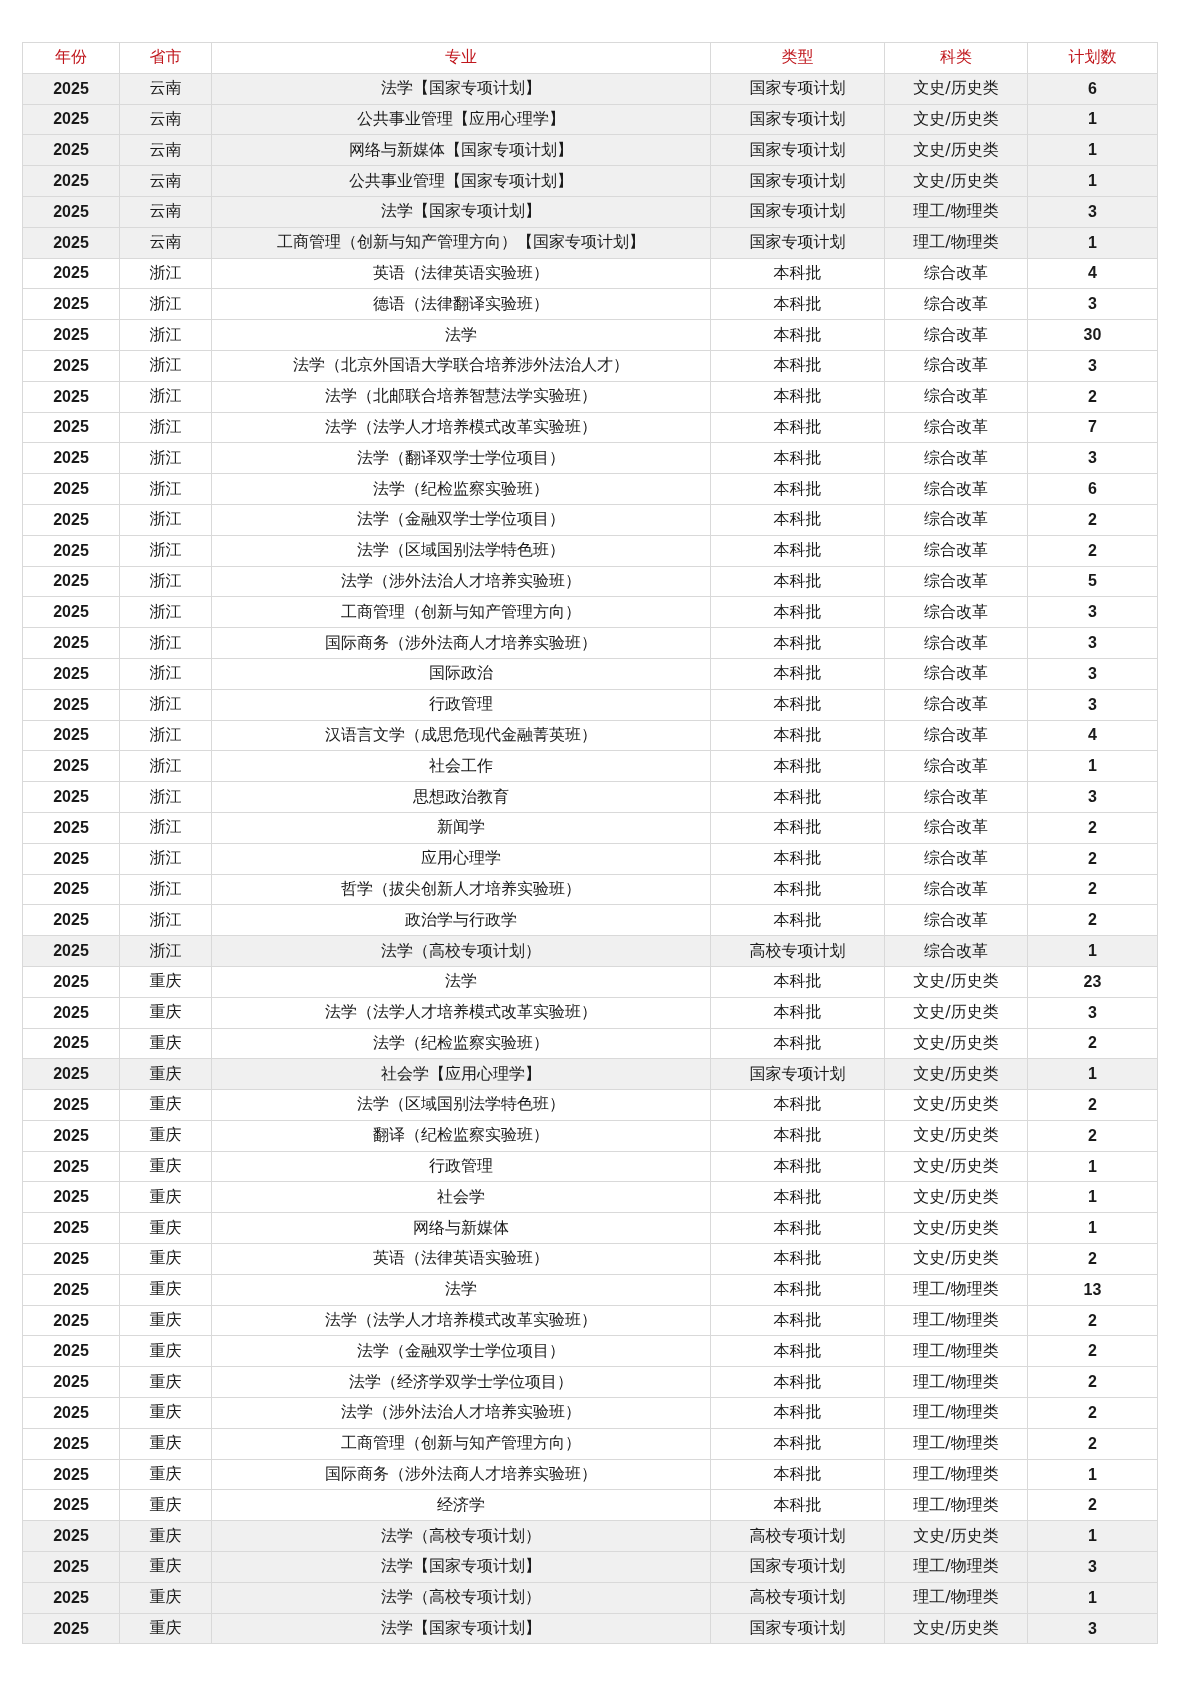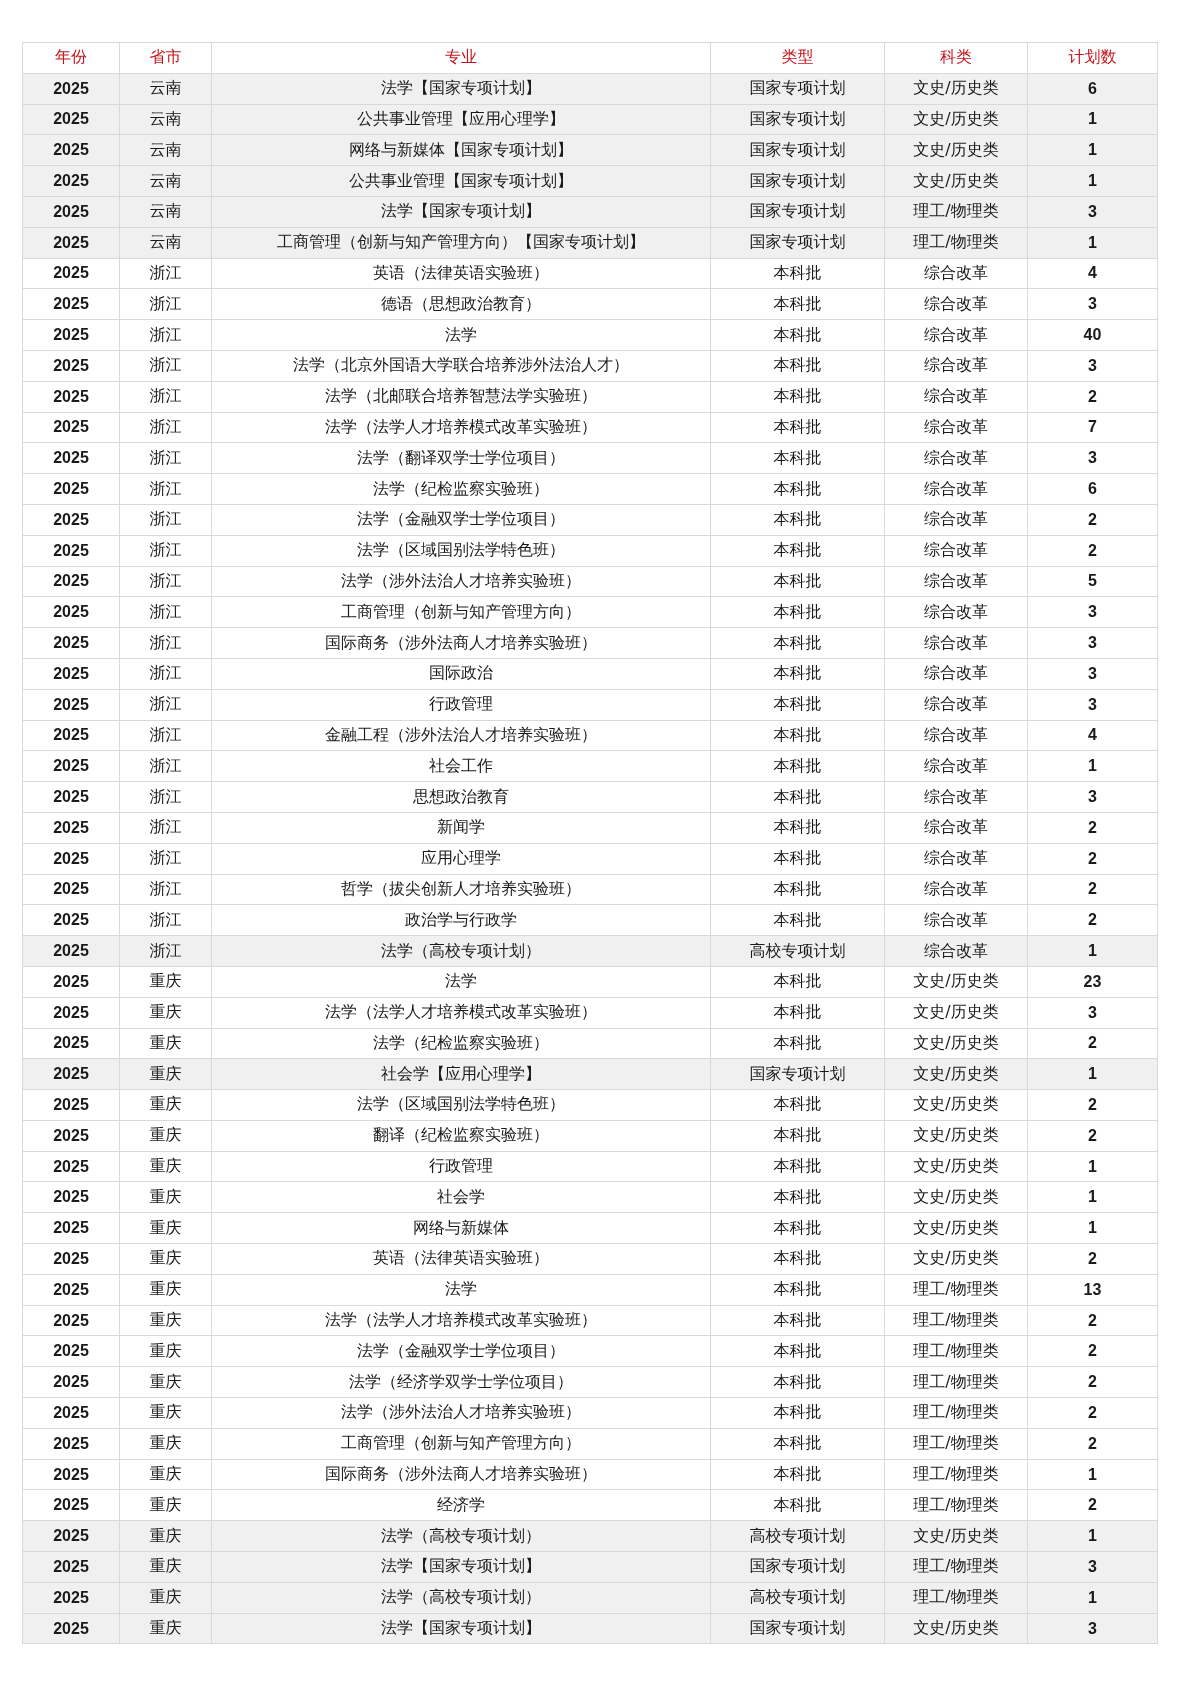--- a/index.html
+++ b/index.html
@@ -96,32 +96,32 @@
           <td class="year">2025</td>
           <td class="prov">浙江</td>
           <td class="major">英语（法律英语实验班）</td>
           <td class="type">本科批</td>
           <td class="cat">综合改革</td>
           <td class="plan">4</td>
         </tr>
         <tr class="normal">
           <td class="year">2025</td>
           <td class="prov">浙江</td>
-          <td class="major">德语（思想政治教育）</td>
+          <td class="major">德语（法律翻译实验班）</td>
           <td class="type">本科批</td>
           <td class="cat">综合改革</td>
           <td class="plan">3</td>
         </tr>
         <tr class="normal">
           <td class="year">2025</td>
           <td class="prov">浙江</td>
           <td class="major">法学</td>
           <td class="type">本科批</td>
           <td class="cat">综合改革</td>
-          <td class="plan">40</td>
+          <td class="plan">30</td>
         </tr>
         <tr class="normal">
           <td class="year">2025</td>
           <td class="prov">浙江</td>
           <td class="major">法学（北京外国语大学联合培养涉外法治人才）</td>
           <td class="type">本科批</td>
           <td class="cat">综合改革</td>
           <td class="plan">3</td>
         </tr>
         <tr class="normal">
@@ -208,21 +208,21 @@
           <td class="year">2025</td>
           <td class="prov">浙江</td>
           <td class="major">行政管理</td>
           <td class="type">本科批</td>
           <td class="cat">综合改革</td>
           <td class="plan">3</td>
         </tr>
         <tr class="normal">
           <td class="year">2025</td>
           <td class="prov">浙江</td>
-          <td class="major">金融工程（涉外法治人才培养实验班）</td>
+          <td class="major">汉语言文学（成思危现代金融菁英班）</td>
           <td class="type">本科批</td>
           <td class="cat">综合改革</td>
           <td class="plan">4</td>
         </tr>
         <tr class="normal">
           <td class="year">2025</td>
           <td class="prov">浙江</td>
           <td class="major">社会工作</td>
           <td class="type">本科批</td>
           <td class="cat">综合改革</td>

